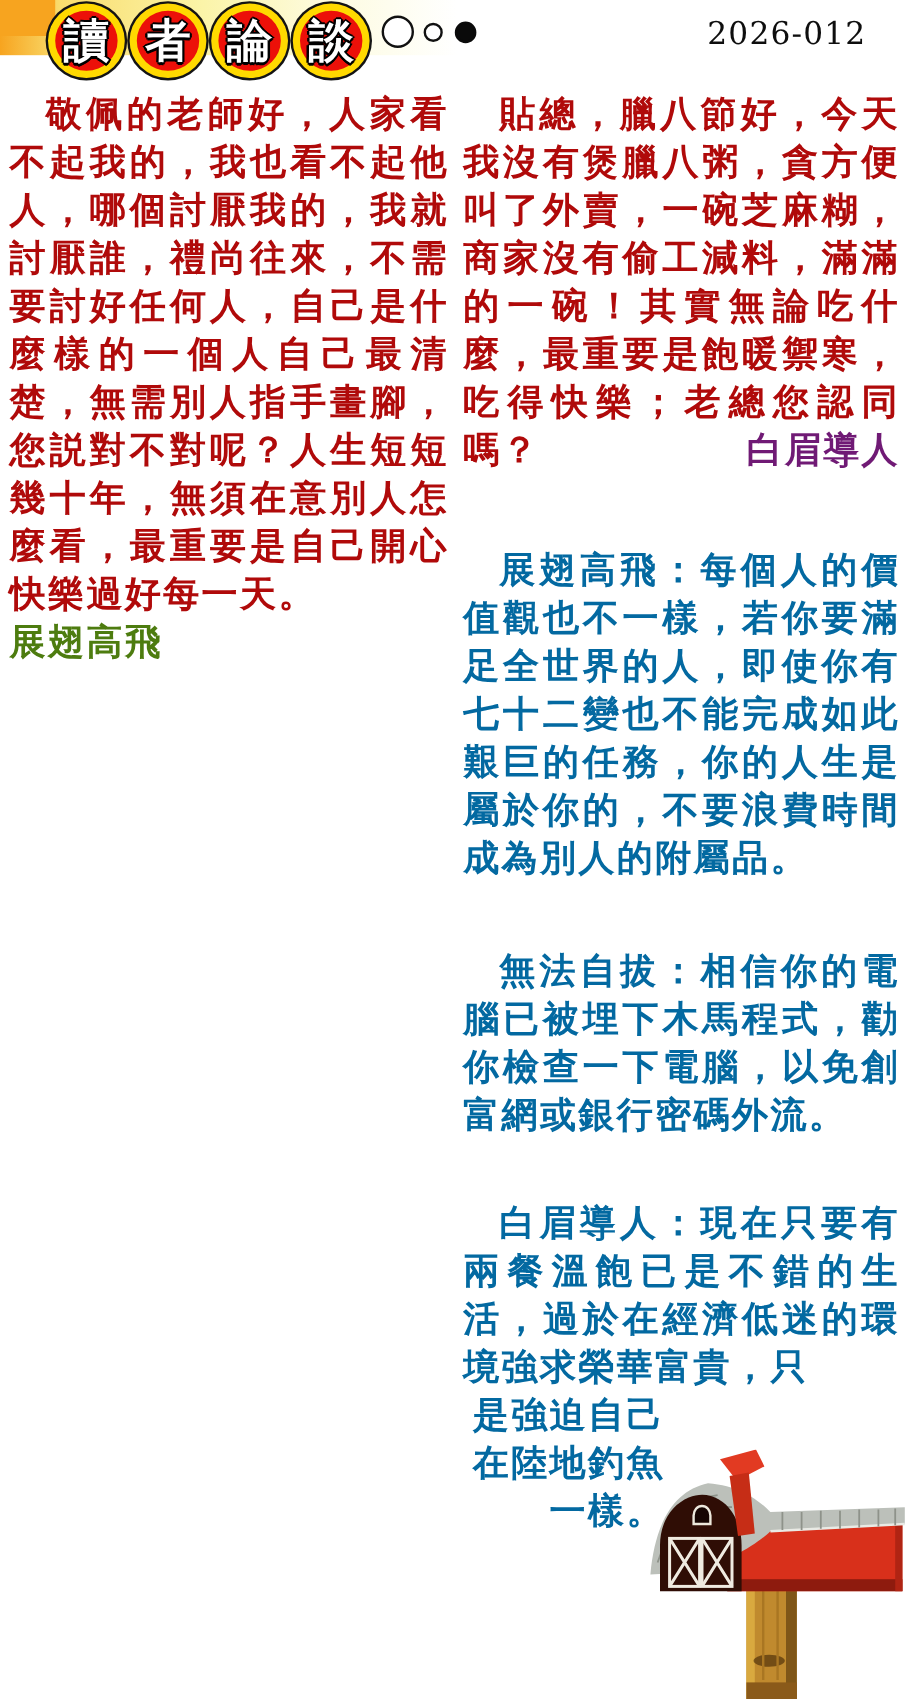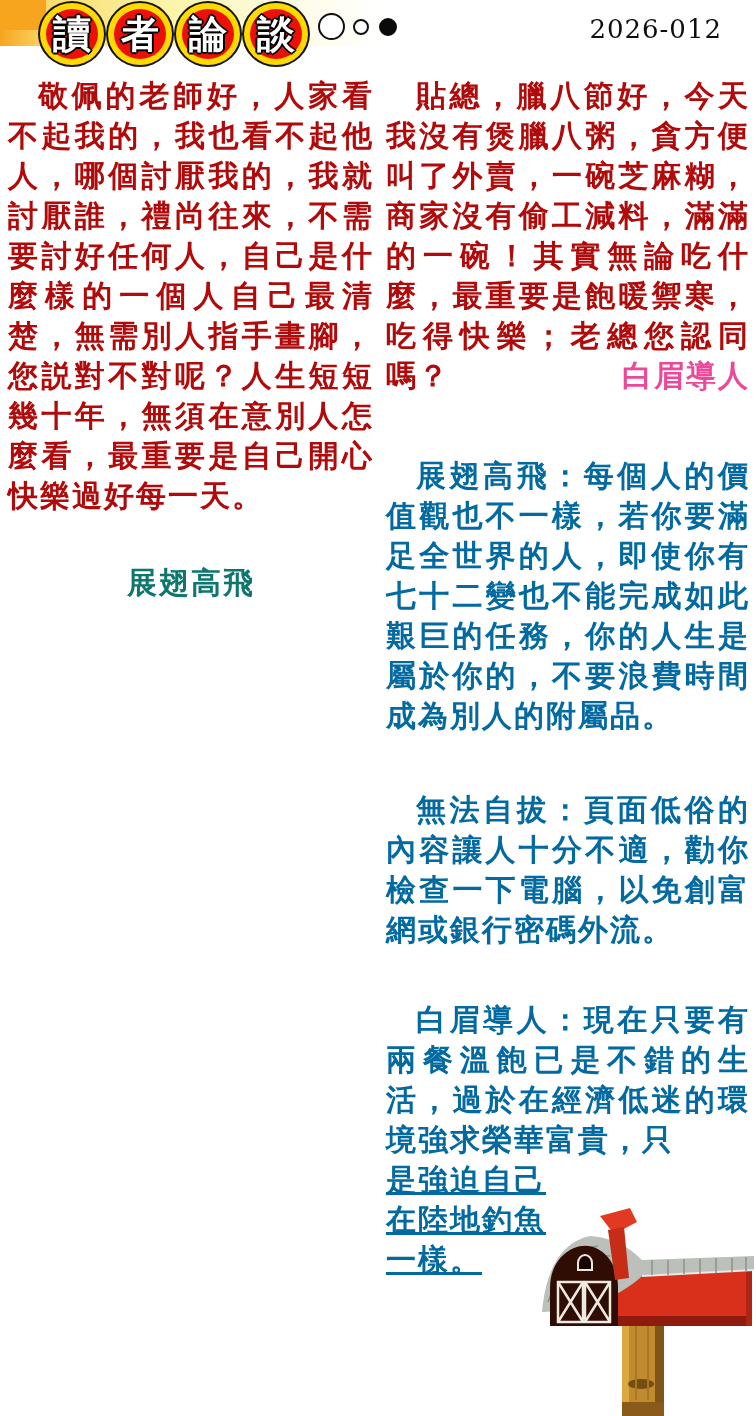--- a/index.html
+++ b/index.html
@@ -35,28 +35,28 @@
     font-size:26px; color:#0e0e0e; letter-spacing:1px;margin-left:15px;
   }
   
   .col { position:absolute; top:76px; text-align:justify; }
   .col-left  { left:8px;  width:366px; }
   .col-right { left:386px; width:364px; }
   .letter, .reply, .sig {
     font-size:30px; line-height:40px; letter-spacing:2px; font-weight:600;
   }
   .letter { color:#B00A0A; text-indent:30px; }
-  .sig { color:#0f766e; text-align:center;margin-top:47px; }
+  .sig { color:#4d7c0f; text-align:left; }
   .reply { color:#0369a1; text-indent:30px; }
   .sp-left { margin-top:64px; }
   .sp1 { margin-top:60px; }
   .sp2 { margin-top:54px; }
   .sp3 { margin-top:50px; }
-  .sig-inline { float:right; color:#ec4899; }
-  .reply-narrow { width:168px; text-indent:0; text-align:left;text-decoration:underline; }
+  .sig-inline { float:right; color:#701a75; }
+  .reply-narrow { width:168px; text-indent:0; text-align:right; }
   
   .mailbox { position:absolute; left:540px; top:1208px; width:216px; height:208px; }
   .mailbox svg { width:100%; height:100%; display:block; }
 </style>
 </head>
 <body>
 
 <div class="page">
 
   <header class="masthead">
@@ -91,21 +91,21 @@
     </section>
 
     <section class="col col-right">
       <article>
         <p class="letter">
           <span>貼總，臘八節好，今天我沒有煲臘八粥，貪方便叫了外賣，一碗芝麻糊，商家沒有偷工減料，滿滿的一碗！其實無論吃什麼，最重要是飽暖禦寒，吃得快樂；老總您認同嗎？</span>
           <span class="sig-inline">白眉導人</span>
         </p>
       </article>
       <p class="reply sp1">展翅高飛：每個人的價值觀也不一樣，若你要滿足全世界的人，即使你有七十二變也不能完成如此艱巨的任務，你的人生是屬於你的，不要浪費時間成為別人的附屬品。</p>
-      <p class="reply sp2">無法自拔：頁面低俗的內容讓人十分不適，勸你檢查一下電腦，以免創富網或銀行密碼外流。</p>
+      <p class="reply sp2">無法自拔：相信你的電腦已被埋下木馬程式，勸你檢查一下電腦，以免創富網或銀行密碼外流。</p>
       <p class="reply sp3">白眉導人：現在只要有兩餐溫飽已是不錯的生活，過於在經濟低迷的環境強求榮華富貴，只</p>
       <p class="reply reply-narrow">是強迫自己在陸地釣魚一樣。</p>
     </section>
   </main>
 
   <div class="mailbox">
     <svg viewBox="0 0 216 208" xmlns="http://www.w3.org/2000/svg">
 
       <rect x="82" y="112" width="42" height="96" fill="#C08A2E"></rect>
       <rect x="82" y="112" width="7" height="96" fill="#D9A93F"></rect>

